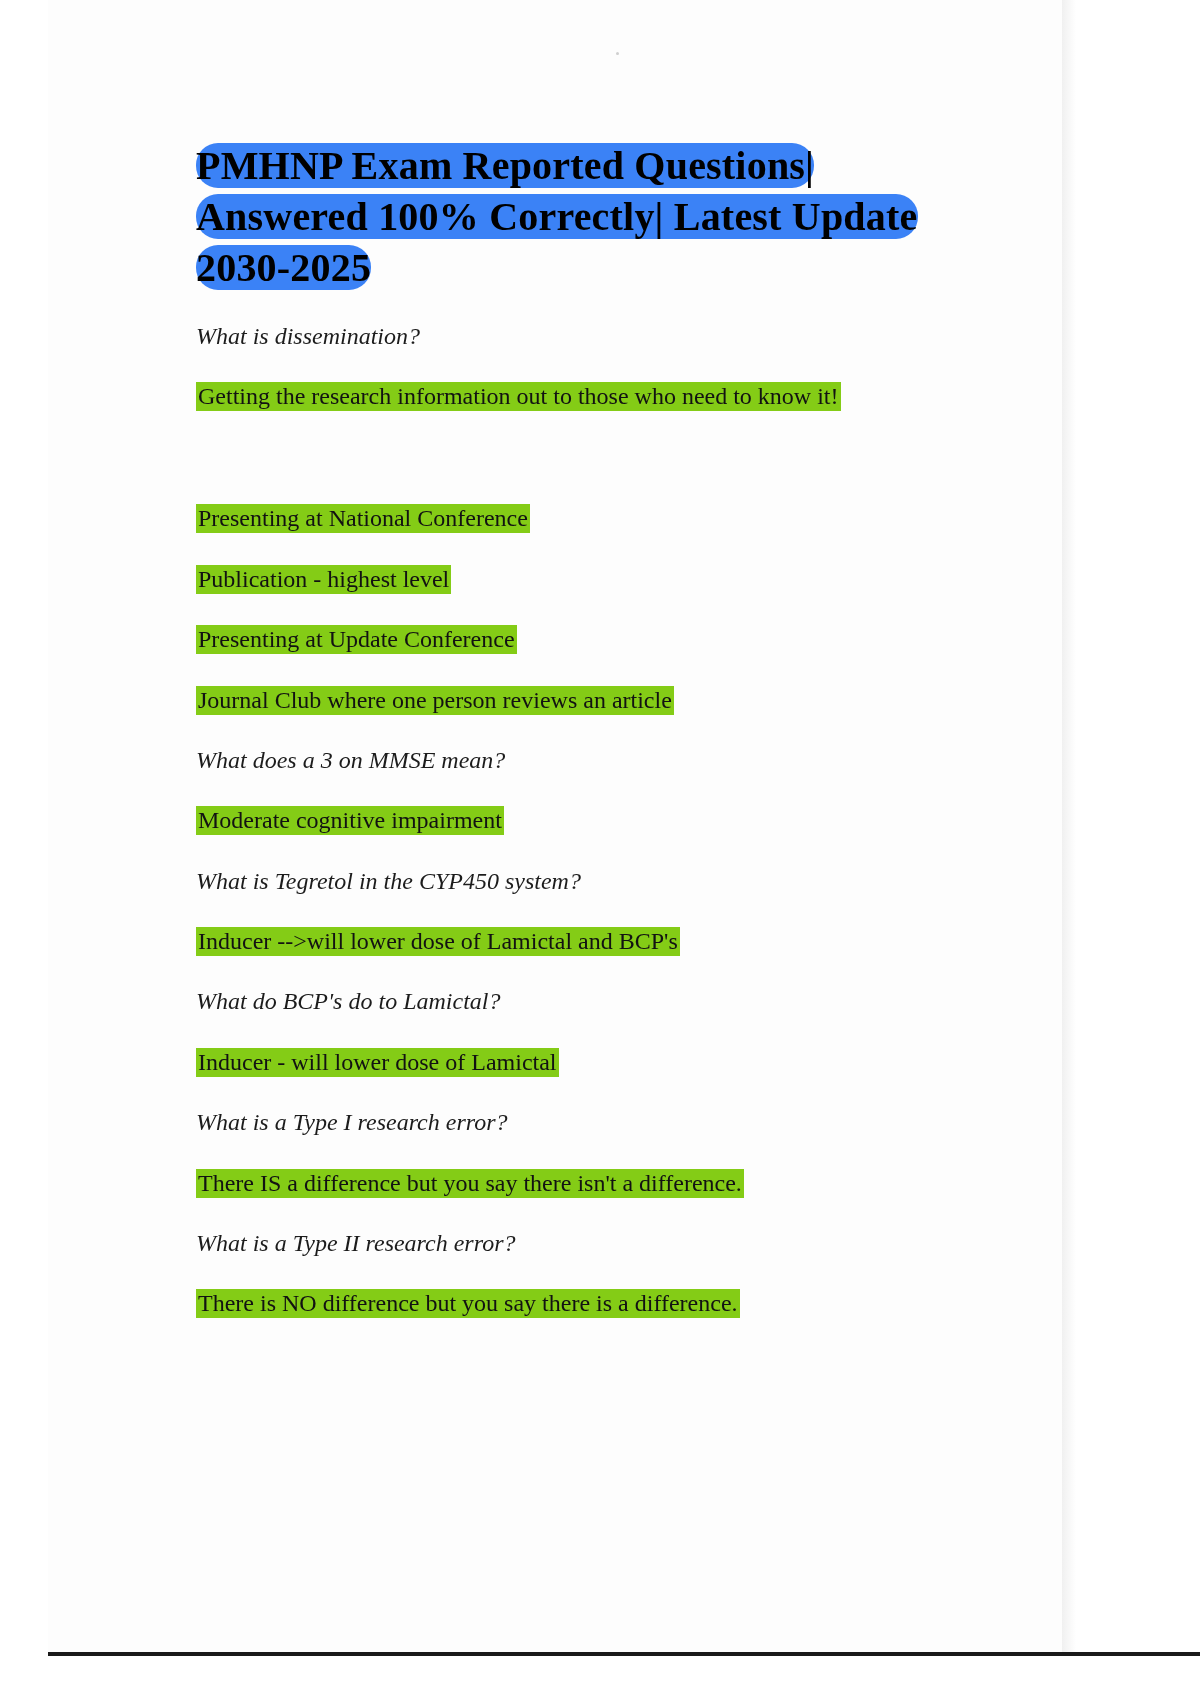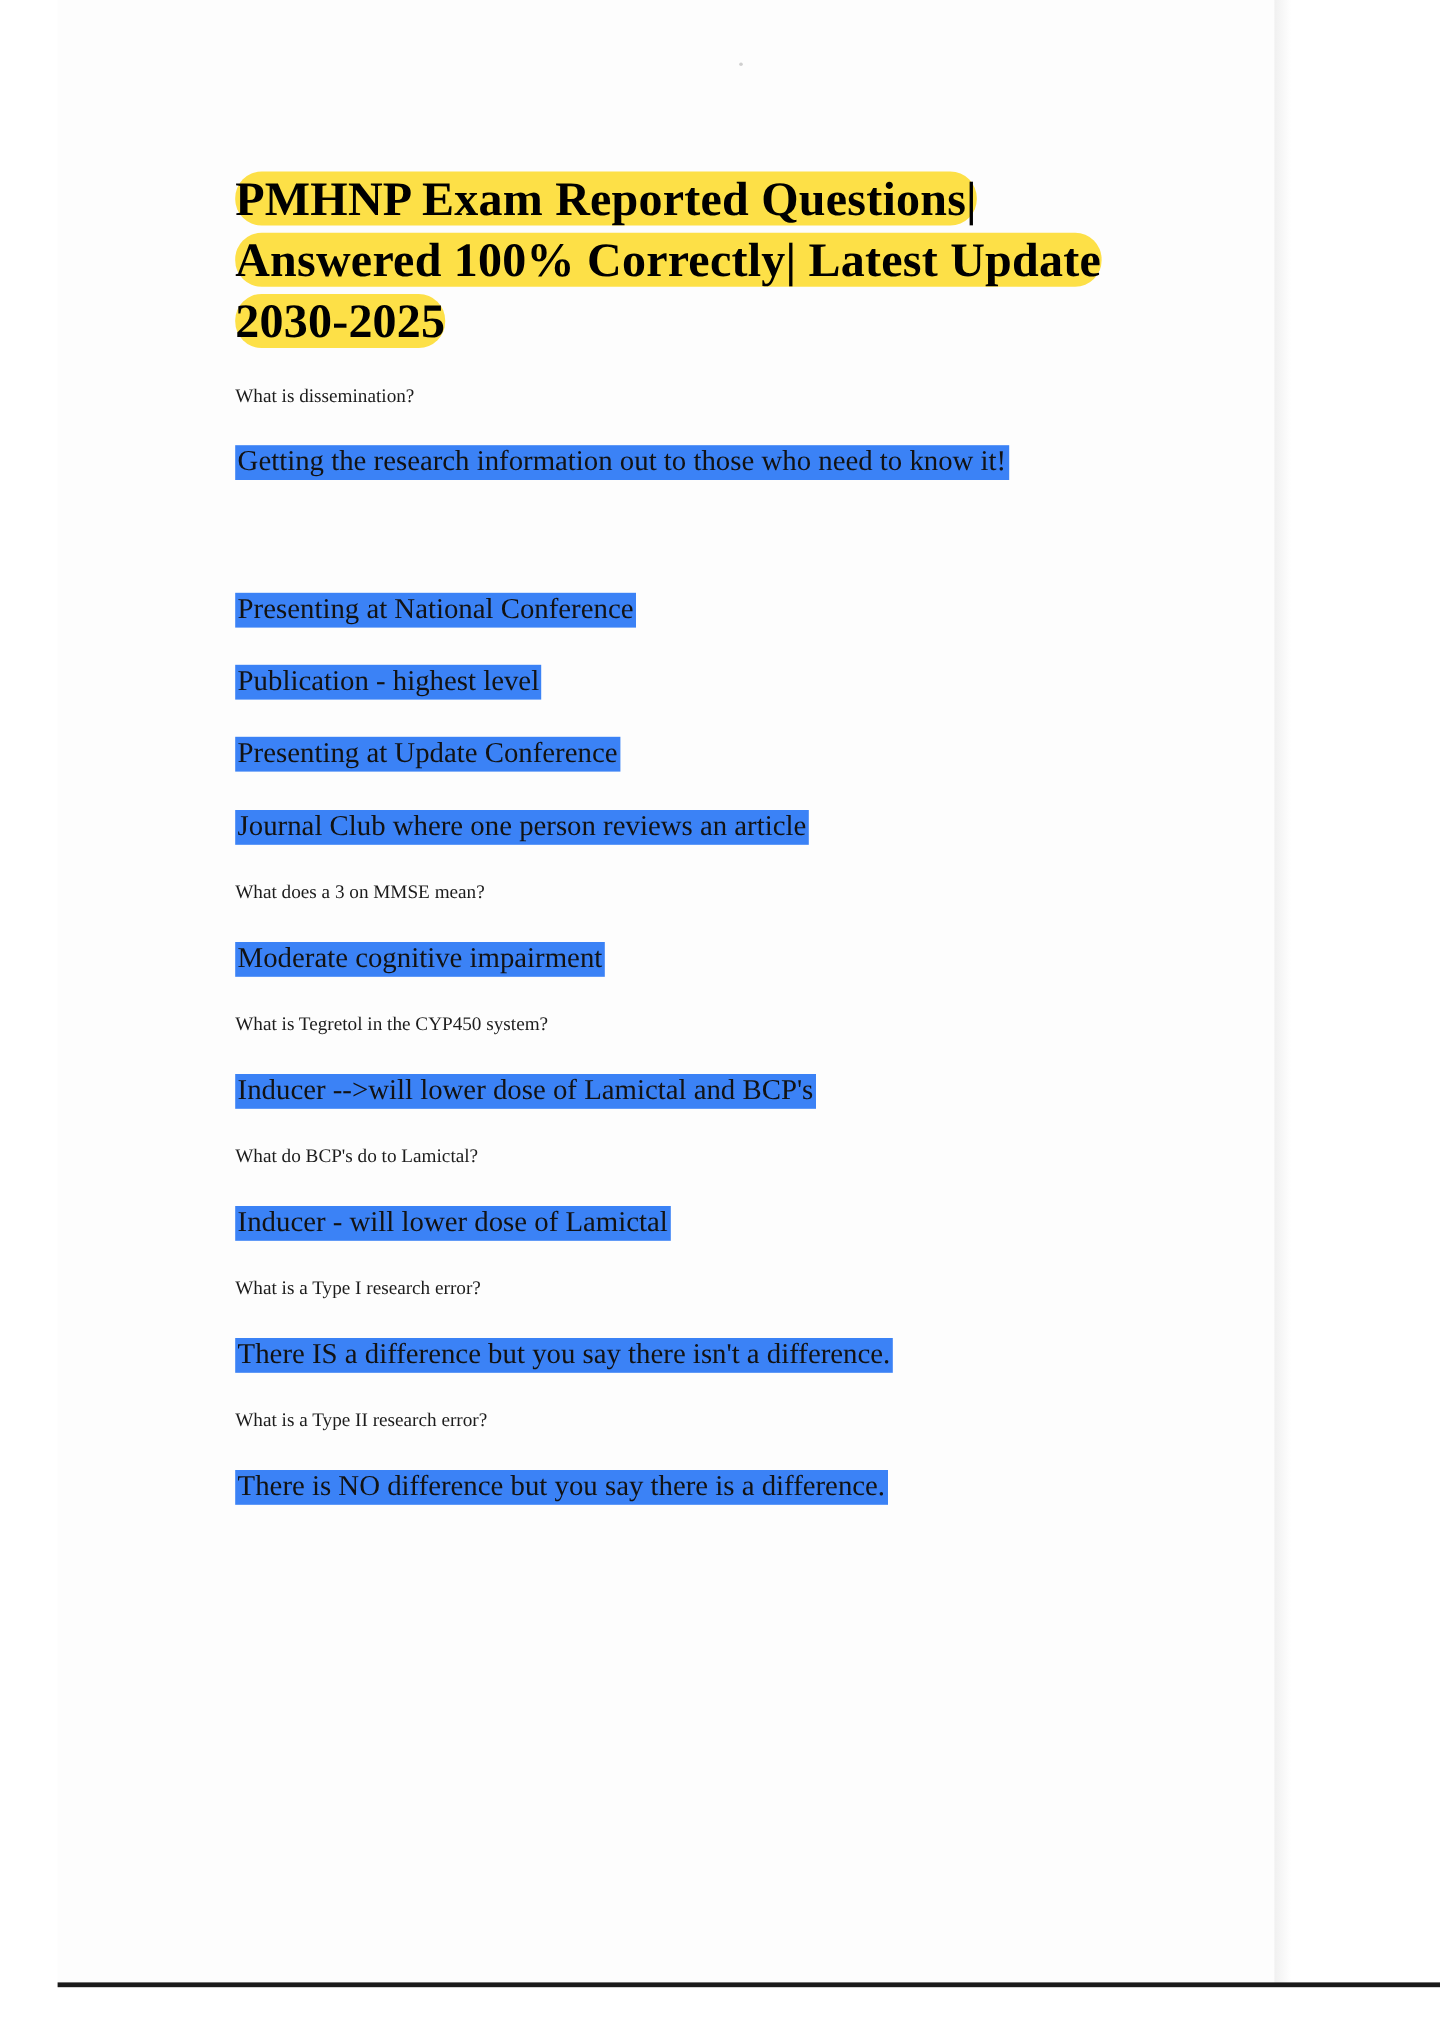--- a/index.html
+++ b/index.html
@@ -48,39 +48,40 @@
   .doc-title {
     font-family: "Liberation Serif", serif;
     font-weight: bold;
     font-size: 40px;
     line-height: 1.28;
     color: #000000;
     margin: 0 0 26px 0;
     letter-spacing: 0.2px;
   }
   .doc-title .hl {
-    background: #fde047;
+    background: #3b82f6;
     box-decoration-break: clone;
     border-radius: 22px;
     -webkit-box-decoration-break: clone;
   }
   .question {
-    font-size: 16px;
+    font-size: 24px;
     line-height: 1.35;
     color: #1c1c1c;
     margin: 0 0 28px 0;
+    font-style: italic;
   }
   .answer {
     font-size: 24px;
     line-height: 1.35;
     color: #121212;
     margin: 0 0 28px 0;
   }
   .answer span.hl {
-    background: #3b82f6;
+    background: #84cc16;
     padding: 1px 2px 2px 2px;
     box-decoration-break: clone;
     -webkit-box-decoration-break: clone;
   }
   .spacer-gap {
     height: 62px;
   }
   .dot {
     position: absolute;
     left: 568px;

